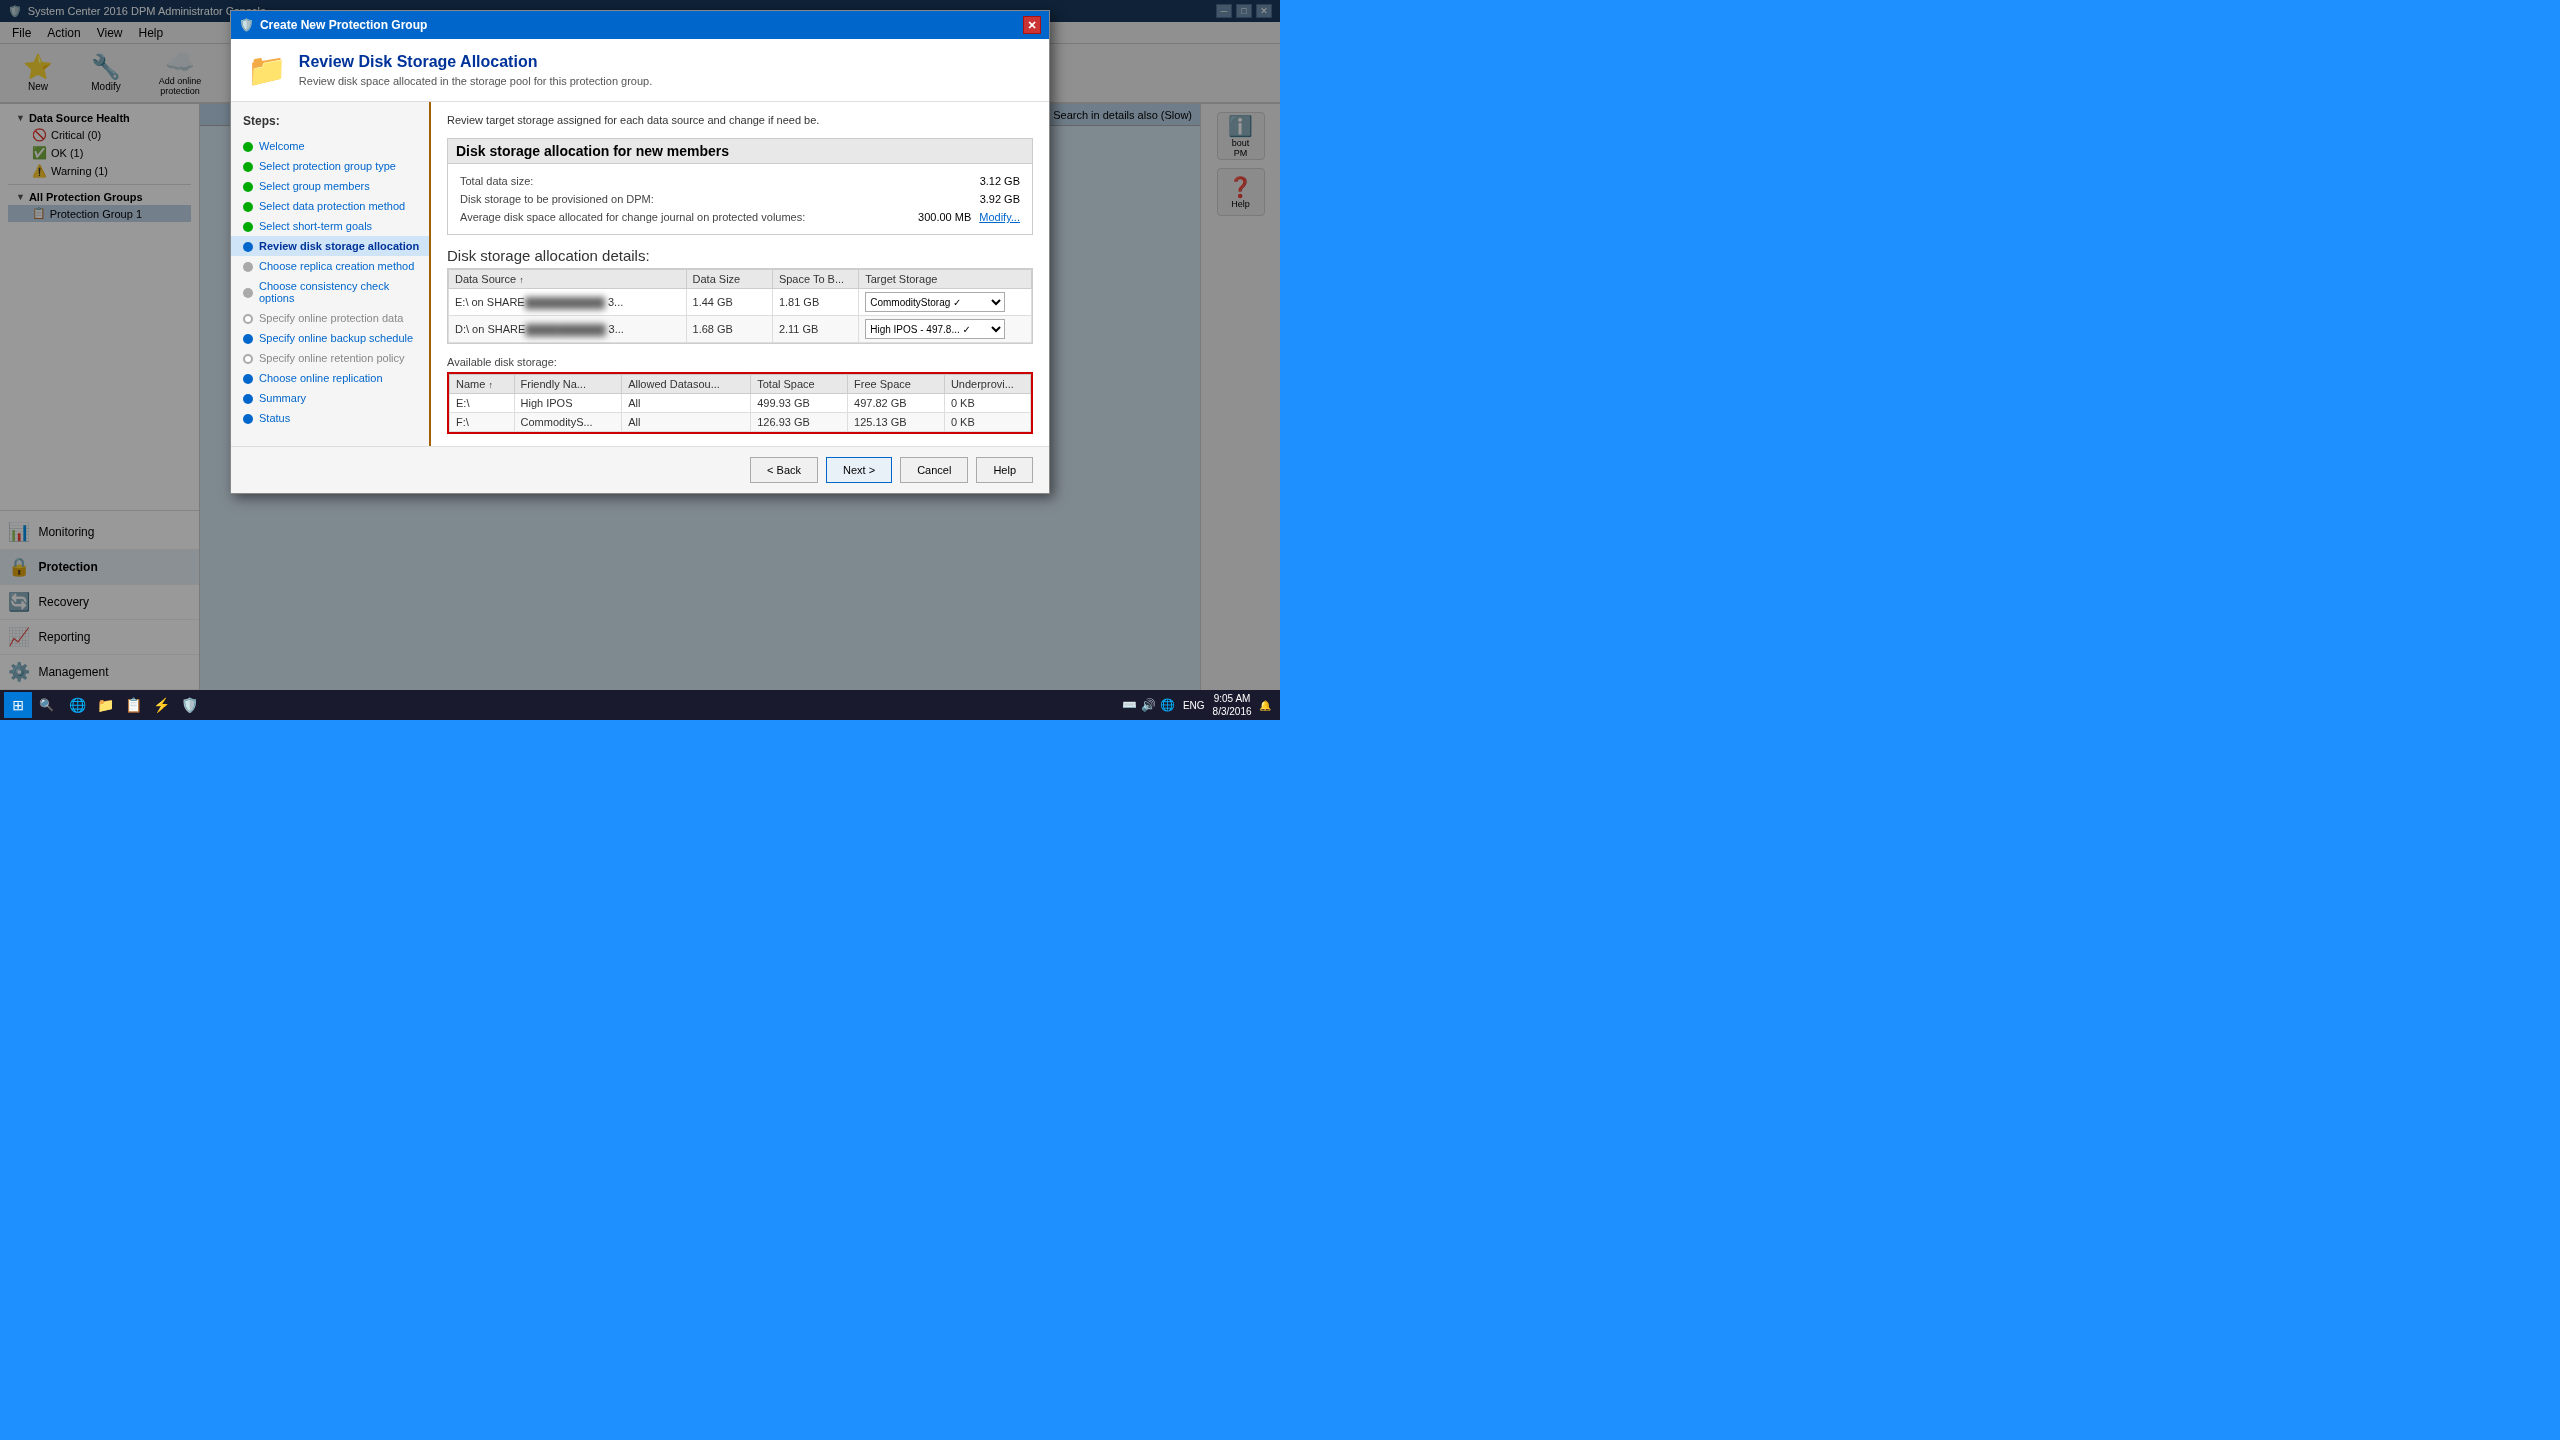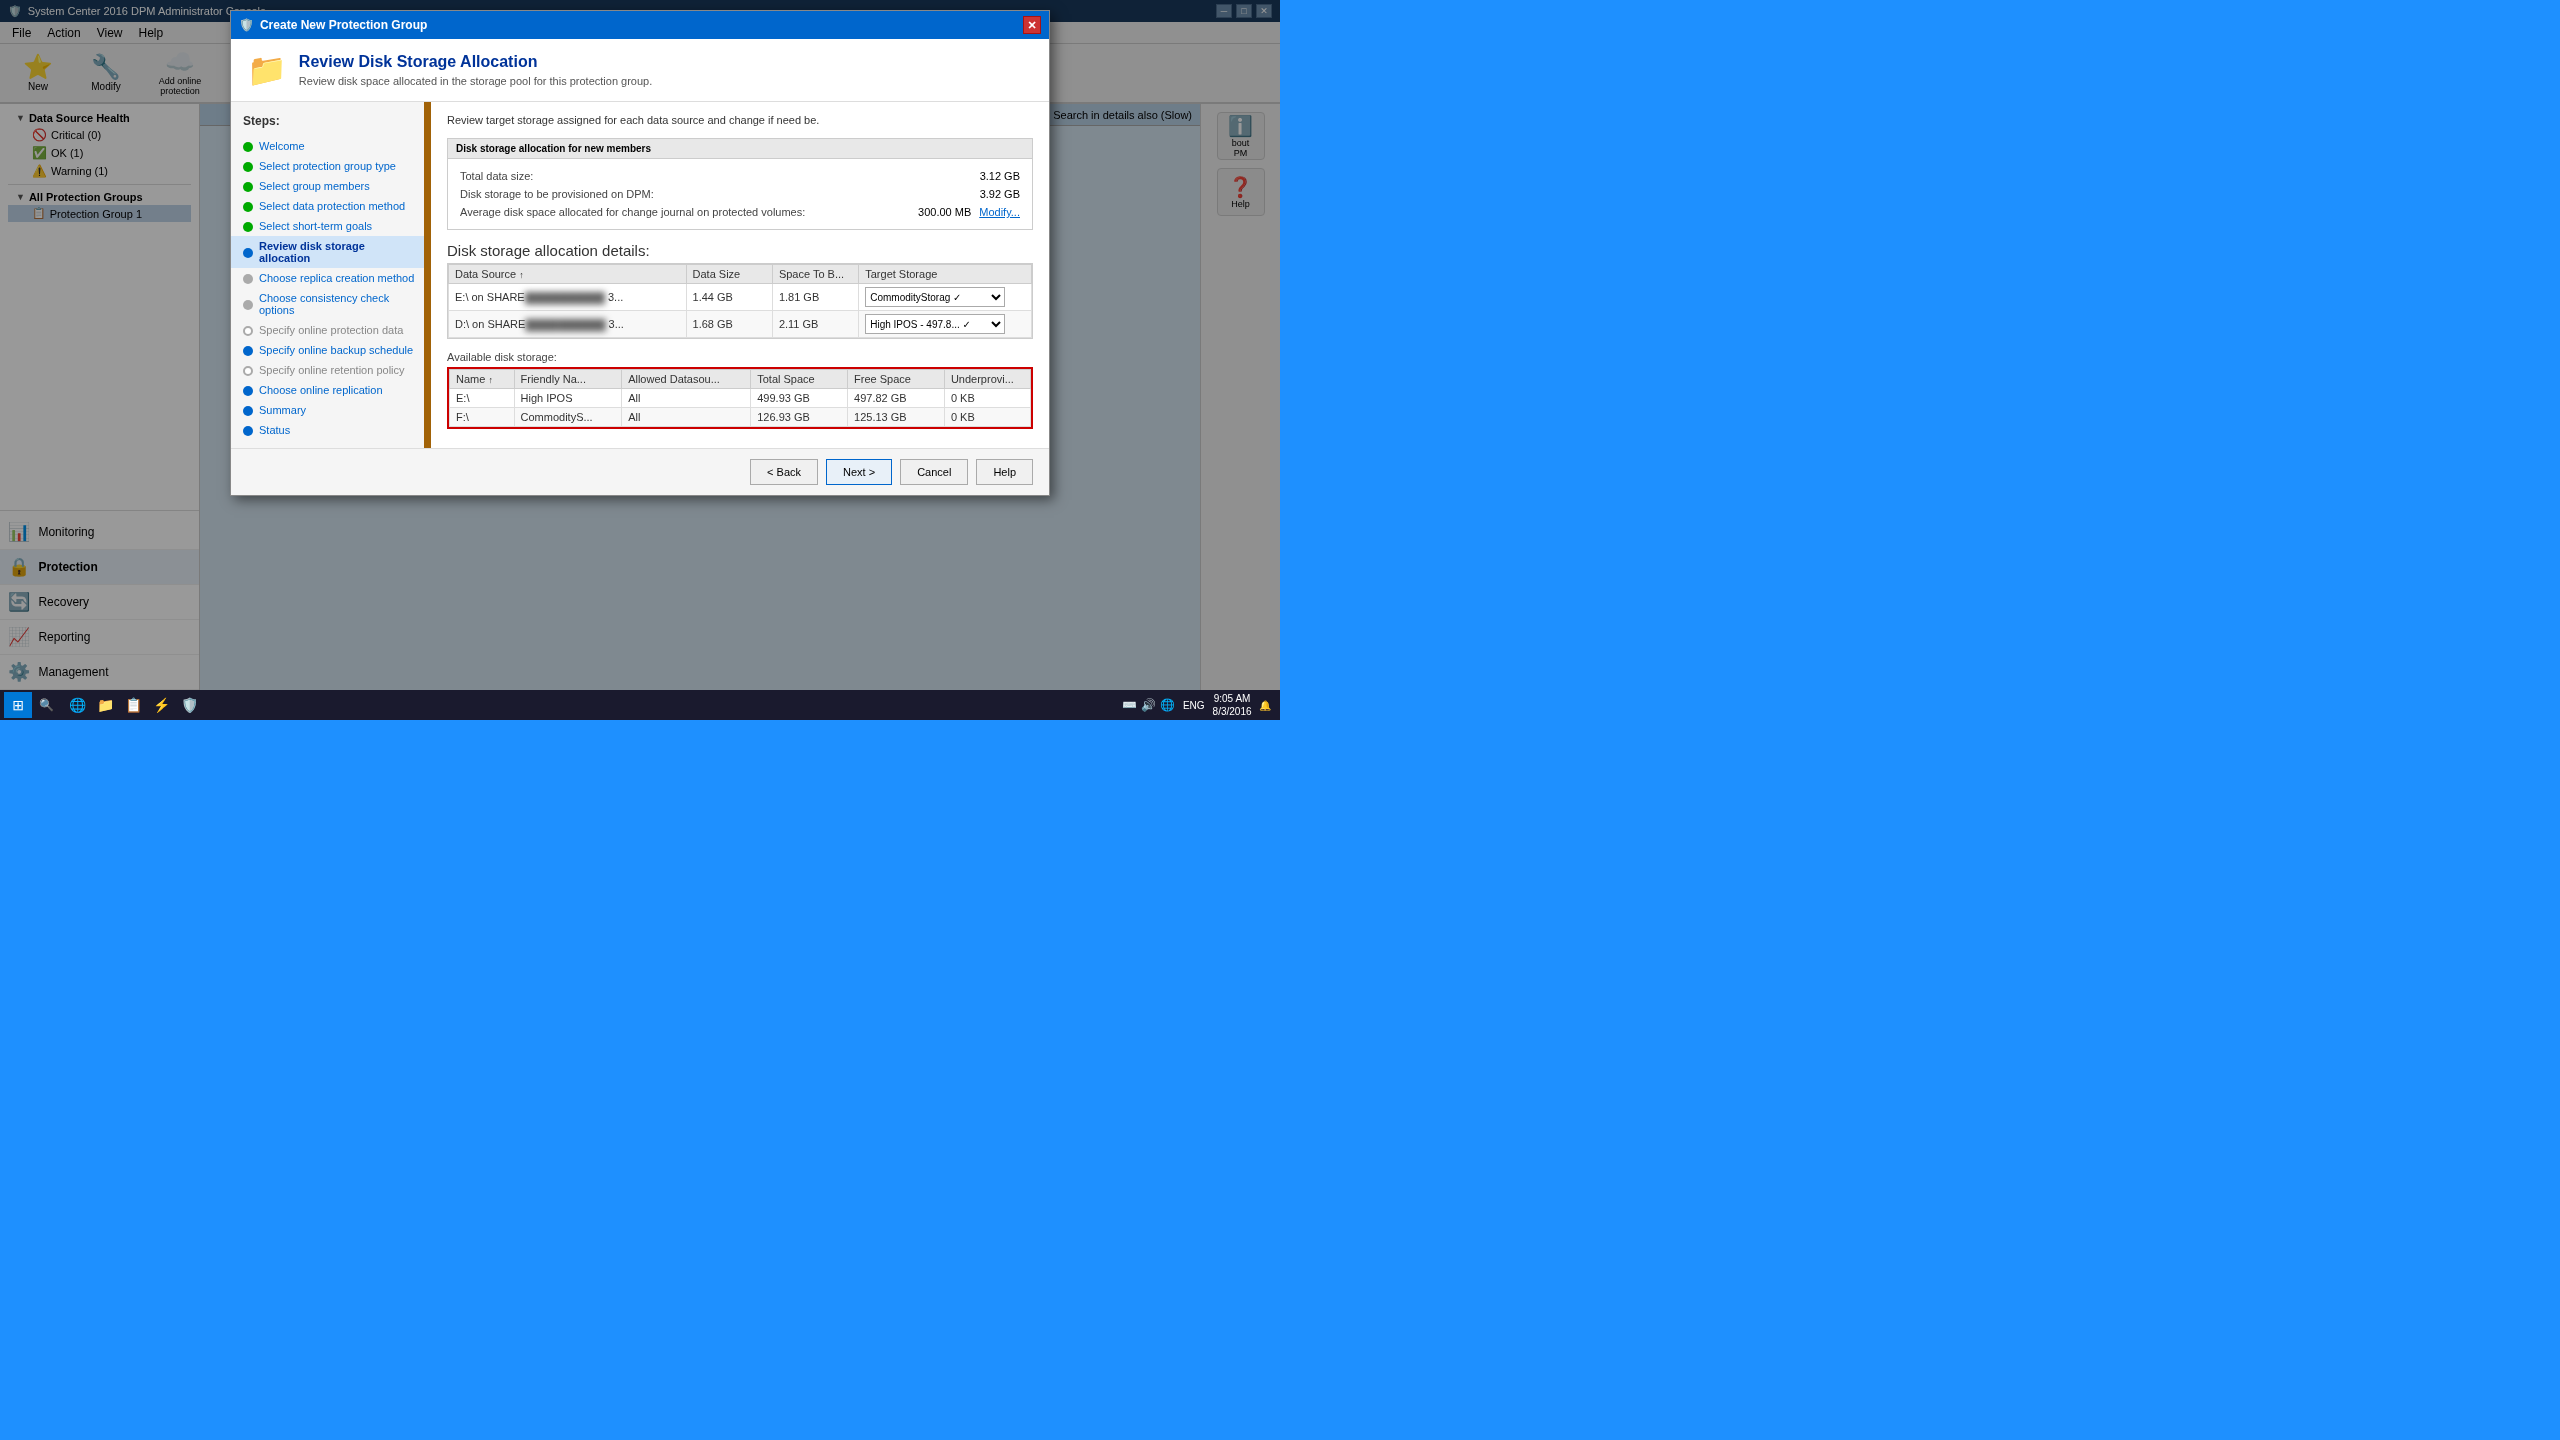--- a/index.html
+++ b/index.html
@@ -236,21 +236,21 @@
     .modal-body {
       display: flex;
       flex: 1;
       overflow: hidden;
     }
 
     
     .steps-panel {
       width: 200px;
       background: #f5f5f5;
-      border-right: 7px solid #a16207;
+      border-right: 2px solid #a16207;
       padding: 8px 0;
       overflow-y: auto;
     }
     .steps-title {
       font-size: 12px;
       font-weight: bold;
       padding: 4px 12px 8px;
       color: #333;
     }
     .step-item {
@@ -294,21 +294,21 @@
     }
 
     
     .section-box {
       border: 1px solid #ccc;
       margin-bottom: 12px;
     }
     .section-box-title {
       background: #e8e8e8;
       padding: 4px 8px;
-      font-size: 10px;
+      font-size: 14px;
       font-weight: bold;
       border-bottom: 1px solid #ccc;
     }
     .section-box-content {
       padding: 8px;
     }
 
     .info-row {
       display: flex;
       justify-content: space-between;

